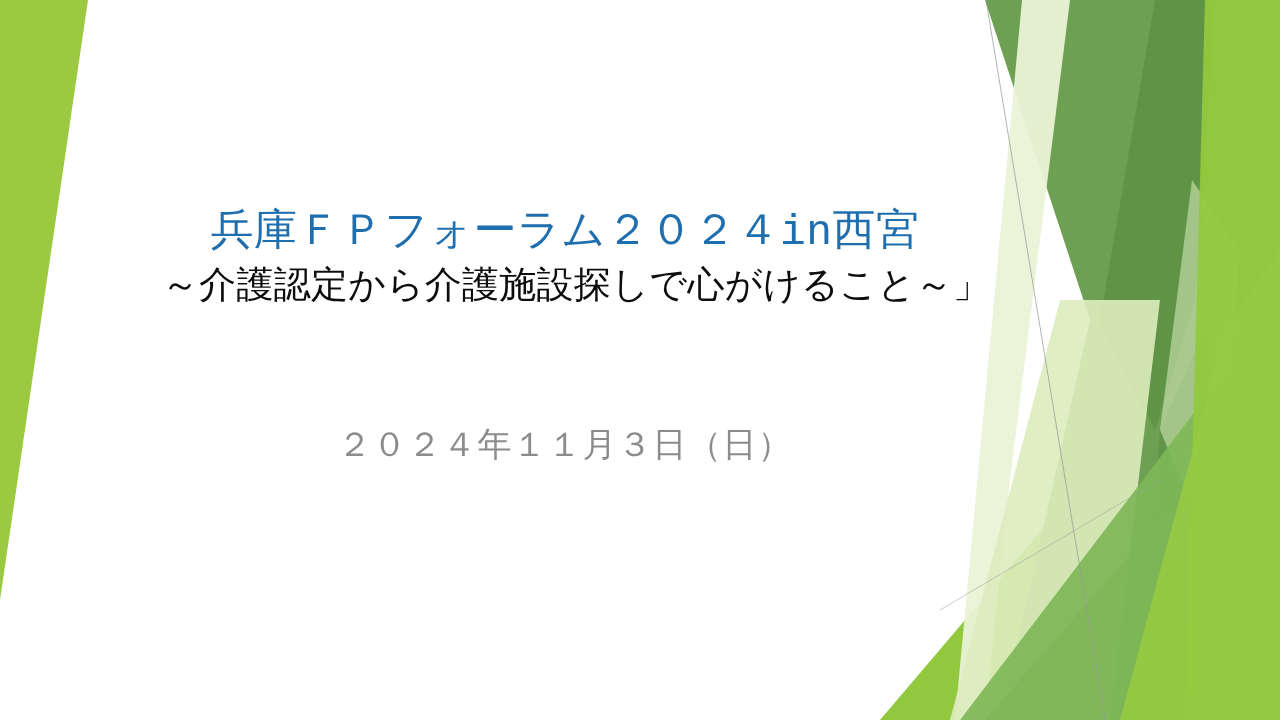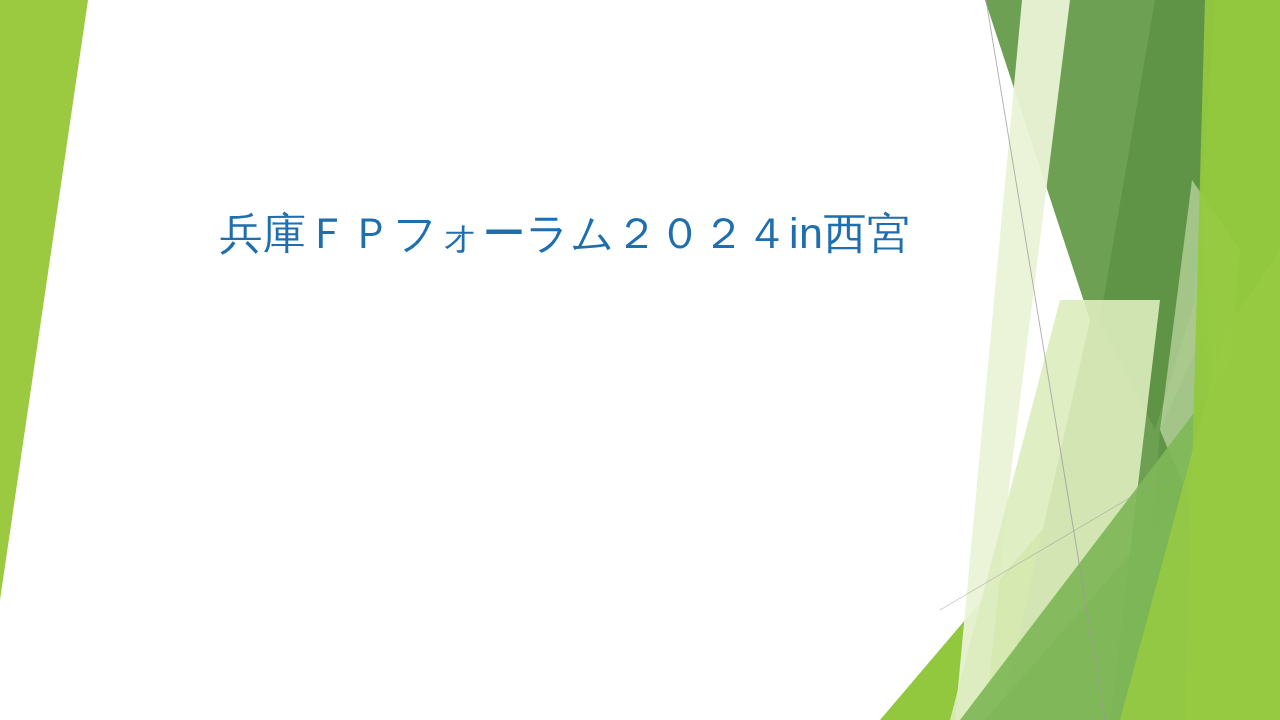--- a/index.html
+++ b/index.html
@@ -6,21 +6,21 @@
     margin: 0;
     padding: 0;
     background: #ffffff;
   }
   #slide {
     position: relative;
     width: 1280px;
     height: 720px;
     overflow: hidden;
     background: #ffffff;
-    font-family: Liberation Sans, sans-serif;
+    font-family: Liberation Mono, monospace;
   }
   #bg-decor {
     position: absolute;
     inset: 0;
     width: 1280px;
     height: 720px;
     pointer-events: none;
   }
   #text-block {
     position: absolute;
@@ -115,18 +115,20 @@
     <polygon points="1205,0 1280,0 1280,720 1185,720" fill="#92C83E" opacity="0.95"></polygon>
 
     <polygon points="1225,330 1280,250 1280,720 1120,720" fill="#96CB42" opacity="0.85"></polygon>
 
     <line x1="986" y1="0" x2="1105" y2="720" stroke="#9A9A9A" stroke-width="1" opacity="0.75"></line>
     <line x1="940" y1="610" x2="1160" y2="480" stroke="#9A9A9A" stroke-width="1" opacity="0.5"></line>
   </svg>
 
   <div id="text-block">
     <p class="title-line tl-1">兵庫ＦＰフォーラム２０２４in西宮</p>
+    <p class="title-line tl-3">～介護認定から介護施設探しで心がけること～」</p>
   </div>
 
   <div id="subtitle-block">
+    <p class="sub-line sl-1">２０２４年１１月３日（日）</p>
   </div>
 
 </div>
 
 </body></html>

